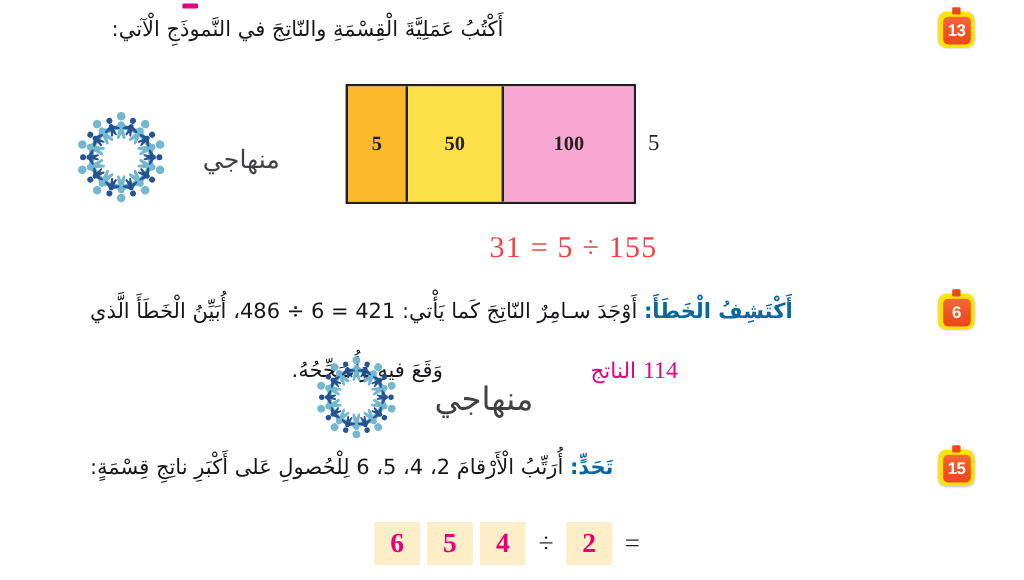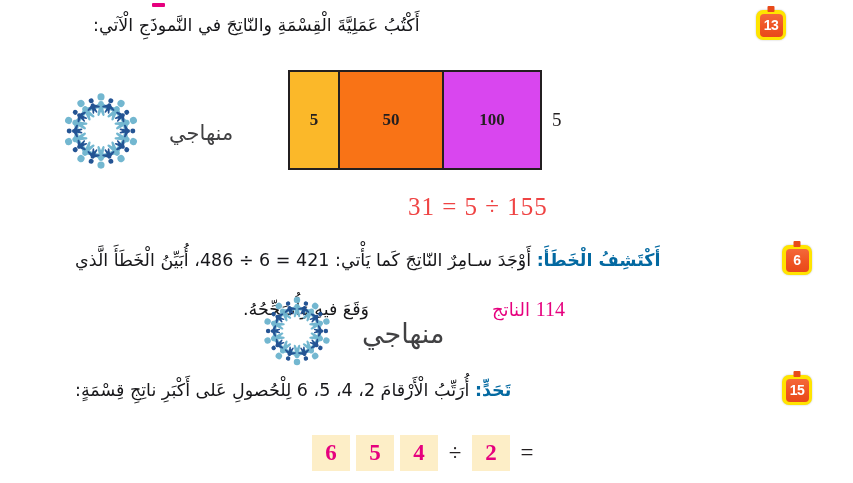--- a/index.html
+++ b/index.html
@@ -84,22 +84,22 @@
     display: flex;
     align-items: center;
     justify-content: center;
     font-family: "Liberation Serif", serif;
     font-weight: bold;
     font-size: 17px;
     color: #231f20;
     box-sizing: border-box;
   }
   .bar-cell + .bar-cell { border-right: 2px solid #231f20; }
-  #bar-cell-100 { width: 96px; background: #d946ef; }
-  #bar-cell-50  { width: 104px;  background: #f97316; }
+  #bar-cell-100 { width: 108px; background: #f9a8d4; }
+  #bar-cell-50  { width: 80px;  background: #fde047; }
   #bar-cell-5   { width: 50px;  background: #fbb829; }
   #divisor-label {
     font-family: "Liberation Serif", serif;
     font-size: 19px;
     color: #231f20;
   }
 
   
   .pink-eq {
     color: #ef4444;
@@ -162,21 +162,21 @@
     height: 4px;
     background: #e6007e;
     border-radius: 1px;
   }
 </style>
 </head>
 <body>
 
 <div class="abs" id="top-tick" style="left:152px; top:3px;"></div>
 
-<div class="abs" style="left:756px; top:10px;">
+<div class="abs" style="left:782px; top:10px;">
   <div class="badge">
     <div class="badge-tab"></div>
     <div class="badge-inner">13</div>
   </div>
 </div>
 
 <div class="abs ar qline" style="right:60px; top:13px; width:700px;">أَكْتُبُ عَمَلِيَّةَ الْقِسْمَةِ والنّاتِجَ في النَّموذَجِ الْآتي:</div>
 
 <div class="abs" style="left:288px; top:70px; display:flex; align-items:center; gap:10px;">
   <div id="divisor-label">5</div>

